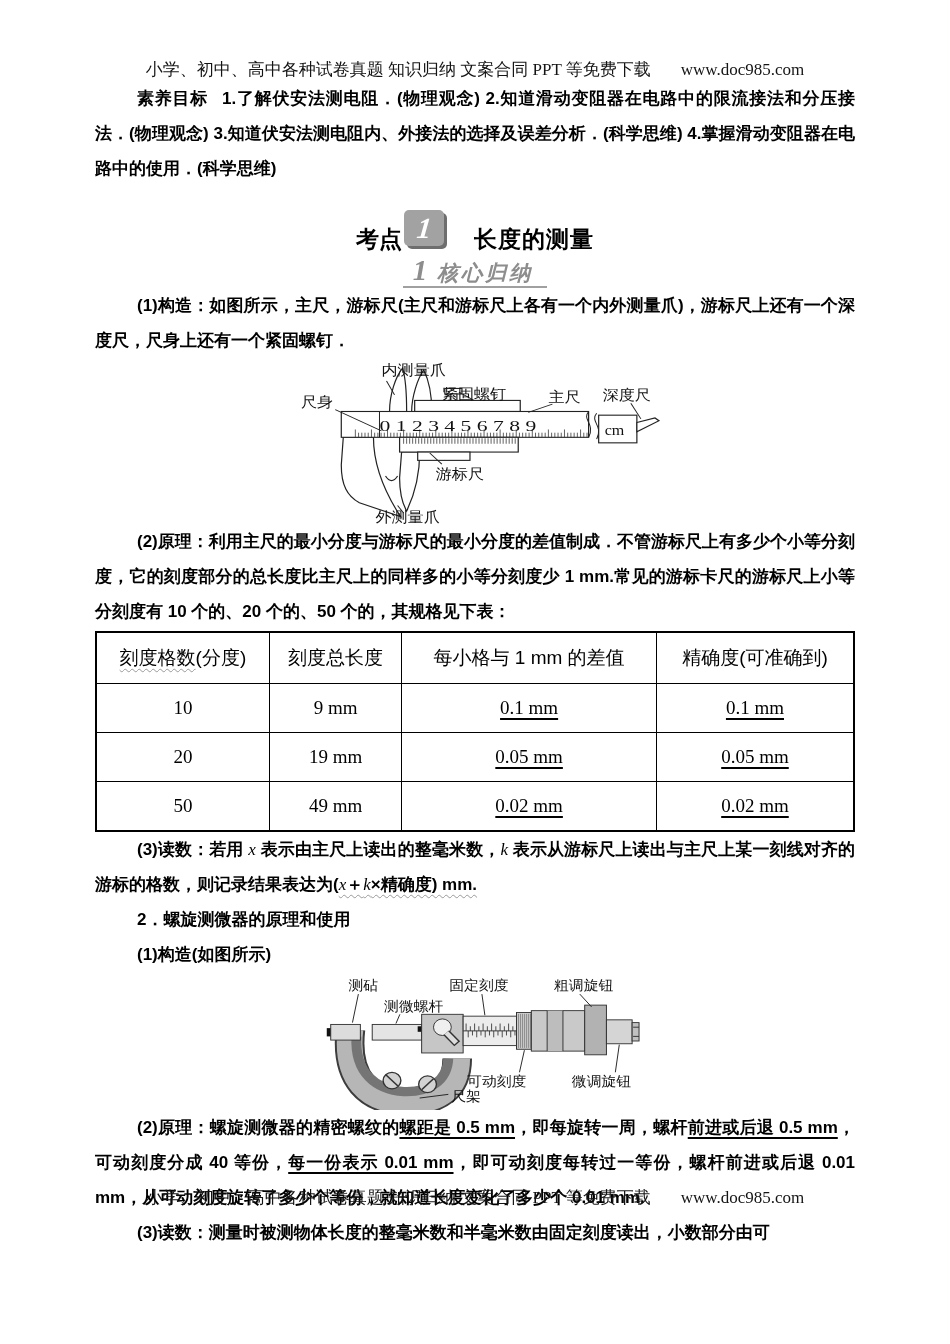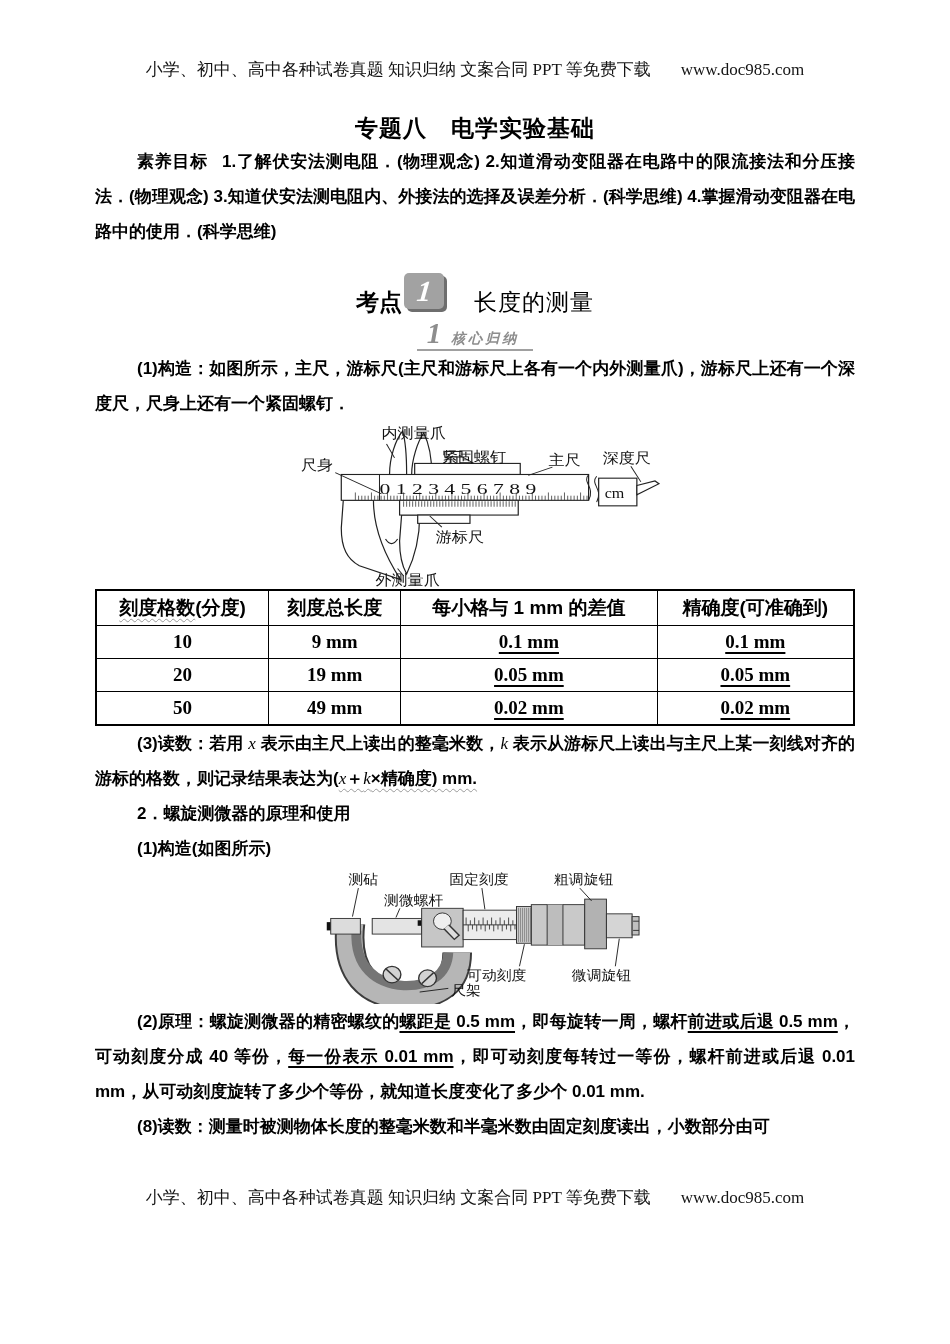--- a/index.html
+++ b/index.html
@@ -29,60 +29,59 @@
   .kaodian-label { font-size:23px; font-weight:bold; line-height:26px; }
   .badge {
     width:40px; height:36px; background:#a2a2a2; border-radius:5px;
     box-shadow:3px 3px 0 #6e6e6e; margin:0 8px 6px 2px;
     display:flex; align-items:center; justify-content:center;
   }
   .badge span {
     color:#fff; font-family:"Liberation Serif","DejaVu Serif",serif;
     font-style:italic; font-weight:bold; font-size:29px; transform:skewX(-6deg);
   }
-  .kaodian-title { font-size:23px; font-weight:normal; line-height:26px; margin-left:22px; letter-spacing:1px; }
+  .kaodian-title { font-size:23px; font-weight:bold; line-height:26px; margin-left:22px; letter-spacing:1px; }
 
   .banner { display:flex; justify-content:center; height:34px; margin-top:2px; }
   .banner-inner {
     color:#8d8d8d; font-style:italic; font-weight:bold;
     border-bottom:2px solid #a0a0a0; padding:0 14px 3px 10px;
     display:flex; align-items:baseline;
   }
   .banner-num { font-size:29px; font-family:"Liberation Serif","DejaVu Serif",serif; margin-right:10px; }
-  .banner-label { font-size:14px; letter-spacing:3px; }
+  .banner-label { font-size:21px; letter-spacing:3px; }
 
   .figure { display:flex; justify-content:center; }
   svg text { font-family:"Liberation Serif","DejaVu Serif",serif; fill:#111; }
   .dlabel { font-size:16px; }
   .mlabel { font-size:15px; }
   .leader { stroke:#222; stroke-width:1; fill:none; }
   .ln { stroke:#222; stroke-width:1.2; fill:#fff; }
 
   table.spec { width:100%; border-collapse:collapse; border:2px solid #000; margin-top:2px; }
   table.spec th, table.spec td {
-    border:1px solid #000; text-align:center; font-weight:bold;
-    height:24px; padding:4px 4px; font-size:19px;
+    border:1px solid #000; text-align:center; font-weight:normal;
+    height:24px; padding:12px 4px; font-size:19px;
   }
   table.spec td { font-family:"Liberation Serif","DejaVu Serif",serif; }
 
   .u { text-decoration:underline; text-underline-offset:4px; text-decoration-thickness:1.5px; }
   .w { text-decoration-line:underline; text-decoration-style:wavy; text-decoration-color:#9a9a9a; text-decoration-thickness:1px; text-underline-offset:4px; }
   .i { font-family:"Liberation Serif","DejaVu Serif",serif; font-style:italic; font-weight:normal; }
   .i.w { text-decoration-line:underline; text-decoration-style:wavy; } .mt4{margin-top:4px;}
 </style>
 </head>
 <body>
 
 <div class="page">
 
   <div class="doc-header">
     <span>小学、初中、高中各种试卷真题 知识归纳 文案合同 PPT 等免费下载</span><span class="url">www.doc985.com</span>
   </div>
 
-  <div class="title">专题八　电学实验基础</div>
 
   <p class="body objectives"><span class="obj-label">素养目标</span><span>1.了解伏安法测电阻．(物理观念) 2.知道滑动变阻器在电路中的限流接法和分压接法．(物理观念) 3.知道伏安法测电阻内、外接法的选择及误差分析．(科学思维) 4.掌握滑动变阻器在电路中的使用．(科学思维)</span></p>
 
   <div class="kaodian">
     <span class="kaodian-label">考点</span>
     <span class="badge">
         <span>1</span>
       </span>
     <span class="kaodian-title">长度的测量</span>
   </div>
@@ -254,20 +253,21 @@
       <text class="dlabel" x="92" y="18">内测量爪</text>
       <text class="dlabel" x="152" y="44">紧固螺钉</text>
       <text class="dlabel" x="258" y="48">主尺</text>
       <text class="dlabel" x="312" y="46">深度尺</text>
       <text class="dlabel" x="12" y="53">尺身</text>
       <text class="dlabel" x="146" y="131">游标尺</text>
       <text class="dlabel" x="86" y="178">外测量爪</text>
     </svg>
   </div>
 
+  <p class="body">(2)原理：利用主尺的最小分度与游标尺的最小分度的差值制成．不管游标尺上有多少个小等分刻度，它的刻度部分的总长度比主尺上的同样多的小等分刻度少 1 mm.常见的游标卡尺的游标尺上小等分刻度有 10 个的、20 个的、50 个的，其规格见下表：</p>
 
   <table class="spec">
     <thead>
         <tr>
           <th><span class="w">刻度格数</span><span>(分度)</span></th>
           <th><span>刻度总长度</span></th>
           <th><span>每小格与 1 mm 的差值</span></th>
           <th><span>精确度(可准确到)</span></th>
         </tr>
       </thead>
@@ -383,19 +383,19 @@
       <text class="mlabel" x="78" y="42">测微螺杆</text>
       <text class="mlabel" x="144" y="20">固定刻度</text>
       <text class="mlabel" x="250" y="20">粗调旋钮</text>
       <text class="mlabel" x="162" y="124">可动刻度</text>
       <text class="mlabel" x="268" y="124">微调旋钮</text>
       <text class="mlabel" x="146" y="140">尺架</text>
     </svg>
   </div>
 
   <p class="body"><span>(2)原理：螺旋测微器的精密螺纹的</span><span class="u">螺距是 0.5 mm</span><span>，即每旋转一周，螺杆</span><span class="u">前进或后退 0.5 mm</span><span>，可动刻度分成 40 等份，</span><span class="u">每一份表示 0.01 mm</span><span>，即可动刻度每转过一等份，螺杆前进或后退 0.01 mm，从可动刻度旋转了多少个等份，就知道长度变化了多少个 0.01 mm.</span></p>
-  <p class="body">(8)读数：测量时被测物体长度的整毫米数和半毫米数由固定刻度读出，小数部分由可</p>
+  <p class="body">(3)读数：测量时被测物体长度的整毫米数和半毫米数由固定刻度读出，小数部分由可</p>
 
   <div class="doc-footer">
     <span>小学、初中、高中各种试卷真题 知识归纳 文案合同 PPT 等免费下载</span><span class="url">www.doc985.com</span>
   </div>
 
 </div>
 
 </body></html>

